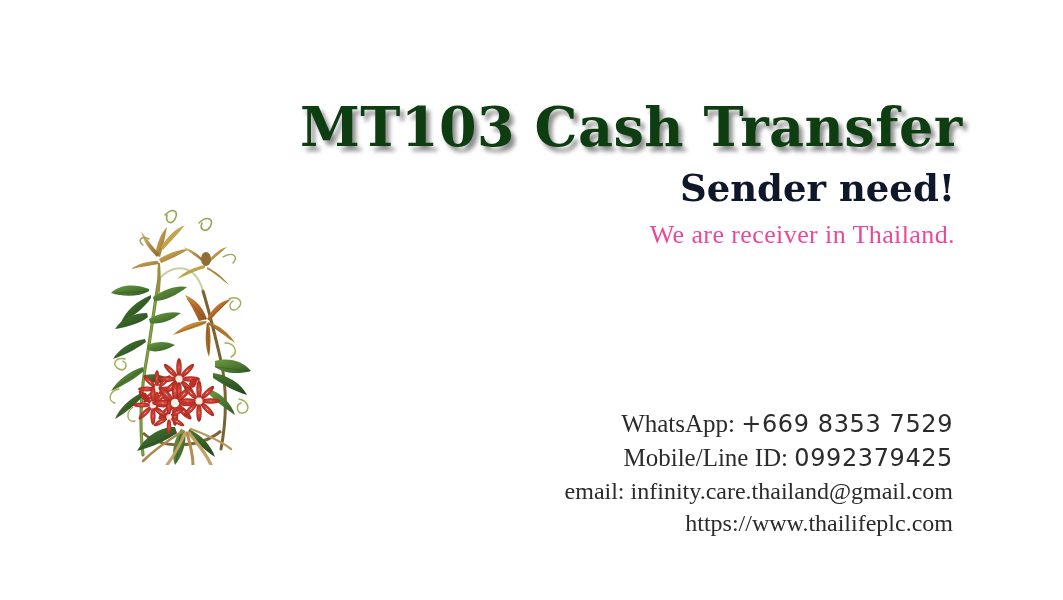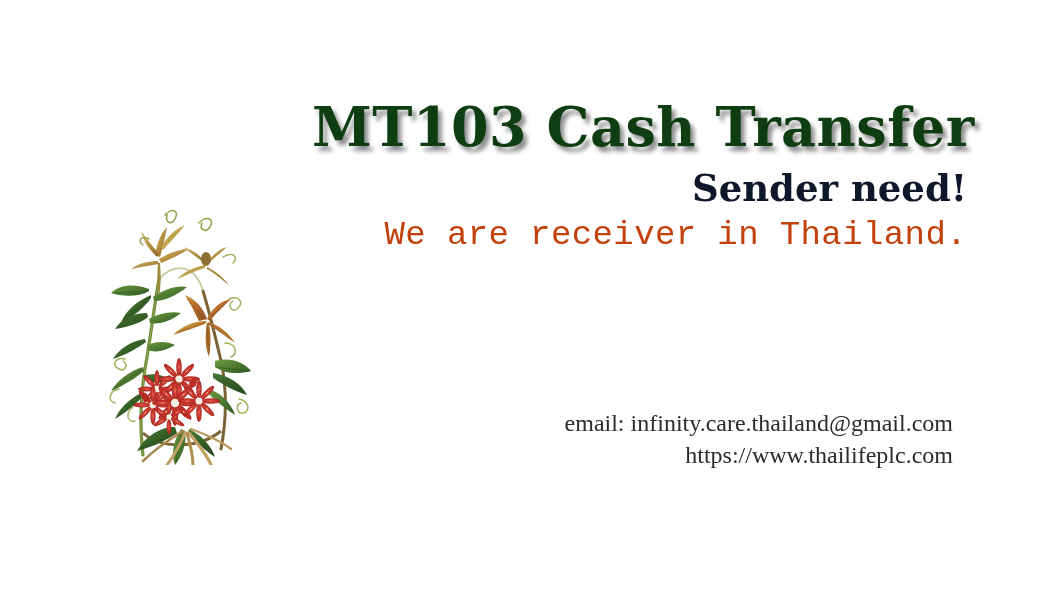--- a/index.html
+++ b/index.html
@@ -22,21 +22,21 @@
     left: 103px;
     top: 193px;
     width: 155px;
     height: 272px;
   }
   #floral-art svg { display: block; width: 100%; height: 100%; }
 
   
   #headings {
     position: absolute;
-    left: 312px;
+    left: 300px;
     top: 96px;
     width: 655px;
     text-align: right;
   }
   #main-title {
     margin: 0;
     font-family: "DejaVu Serif", "Liberation Serif", serif;
     font-weight: bold;
     font-size: 54px;
     line-height: 62px;
@@ -49,26 +49,26 @@
     margin: 8px 0 0 0;
     font-family: "DejaVu Serif", "Liberation Serif", serif;
     font-weight: bold;
     font-size: 37px;
     line-height: 44px;
     color: #0f172a;
     white-space: nowrap;
   }
   #tagline {
     margin: 9px 0 0 0;
-    font-family: Liberation Mono, monospace;
+    font-family: Liberation Serif, serif;
     font-weight: 400;
-    font-size: 34px;
+    font-size: 26px;
     line-height: 32px;
     letter-spacing: 0.4px;
-    color: #c2410c;
+    color: #ec4899;
     white-space: nowrap;
   }
 
   
   #contact-block {
     position: absolute;
     left: 480px;
     top: 407px;
     width: 473px;
     text-align: right;
@@ -304,21 +304,29 @@
   </div>
 
   <div id="headings">
     <h1 id="main-title">MT103 Cash Transfer</h1>
     <h2 id="sub-title">Sender need!</h2>
     <p id="tagline">We are receiver in Thailand.</p>
   </div>
 
   <div id="contact-block">
 
-
+    <div class="contact-line" id="line-whatsapp">
+      <span class="contact-label">WhatsApp:</span>
+      <span class="contact-value">+669 8353 7529</span>
+    </div>
+
+    <div class="contact-line" id="line-mobile">
+      <span class="contact-label">Mobile/Line ID:</span>
+      <span class="contact-value">0992379425</span>
+    </div>
 
     <div class="contact-line" id="line-email">
       <span class="contact-label">email:</span>
       <span>infinity.care.thailand@gmail.com</span>
     </div>
 
     <div class="contact-line" id="line-website">
       <span>https://www.thailifeplc.com</span>
     </div>
 

